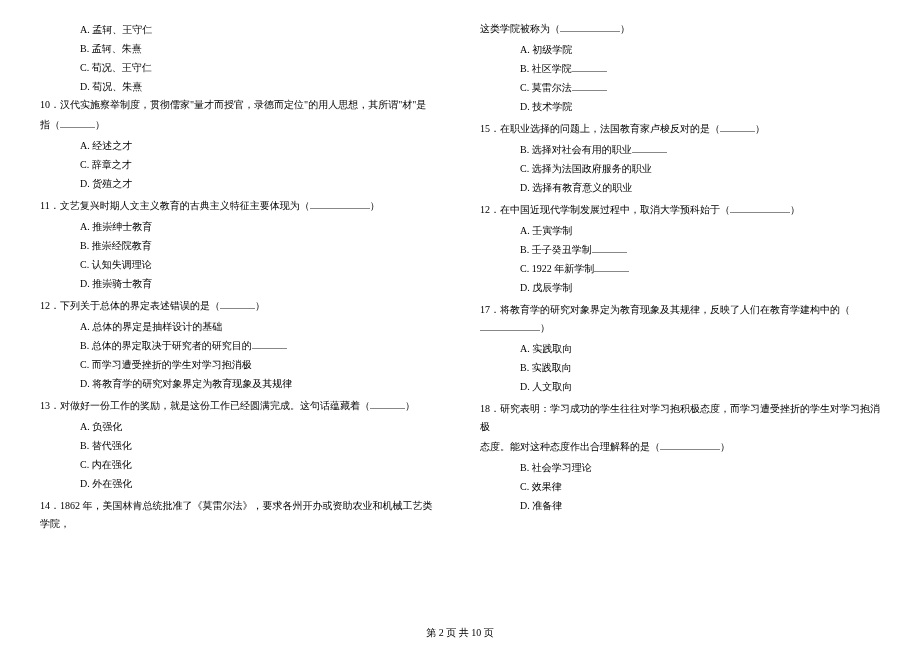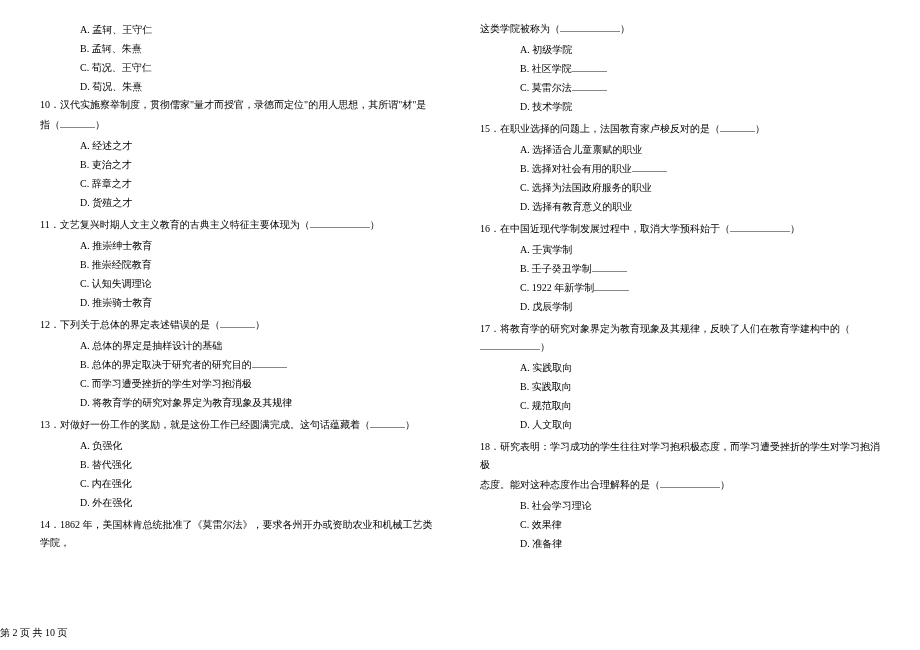--- a/index.html
+++ b/index.html
@@ -56,20 +56,21 @@
       min-width: 60px;
     }
     .paren {
       color: #000;
     }
     .footer {
       position: absolute;
       bottom: 10px;
       left: 0;
       right: 0;
+      text-align: center;
       font-size: 10px;
     }
   </style>
 </head>
 <body>
 
 <div class="page-content">
   <div class="column">
 
     <div>
@@ -80,21 +81,20 @@
     </div>
 
     <div class="question">
       <div class="question-text question-text-start">
         <span>10．汉代实施察举制度，贯彻儒家"量才而授官，录德而定位"的用人思想，其所谓"材"是</span>
       </div>
       <div class="question-text question-text-start">
         <span>指（</span><span class="blank blank-small"></span><span class="paren">）</span>
       </div>
       <div class="option">A. 经述之才</div>
-      <div class="option">B. 吏治之才</div>
       <div class="option">C. 辞章之才</div>
       <div class="option">D. 货殖之才</div>
     </div>
 
     <div class="question">
       <div class="question-text question-text-start">
         <span>11．文艺复兴时期人文主义教育的古典主义特征主要体现为（</span><span class="blank blank-medium"></span><span class="paren">）</span>
       </div>
       <div class="option">A. 推崇绅士教育</div>
       <div class="option">B. 推崇经院教育</div>
@@ -145,49 +145,47 @@
       <div class="option">
         <span>C. 莫雷尔法</span><span class="blank blank-small"></span>
       </div>
       <div class="option">D. 技术学院</div>
     </div>
 
     <div class="question">
       <div class="question-text question-text-start">
         <span>15．在职业选择的问题上，法国教育家卢梭反对的是（</span><span class="blank blank-small"></span><span class="paren">）</span>
       </div>
-      <div class="option">A. 选择适合儿童禀赋的职业</div>
       <div class="option">
         <span>B. 选择对社会有用的职业</span><span class="blank blank-small"></span>
       </div>
       <div class="option">C. 选择为法国政府服务的职业</div>
       <div class="option">D. 选择有教育意义的职业</div>
     </div>
 
     <div class="question">
       <div class="question-text question-text-start">
-        <span>16．在中国近现代学制发展过程中，取消大学预科始于（</span><span class="blank blank-medium"></span><span class="paren">）</span>
+        <span>12．在中国近现代学制发展过程中，取消大学预科始于（</span><span class="blank blank-medium"></span><span class="paren">）</span>
       </div>
       <div class="option">A. 壬寅学制</div>
       <div class="option">
         <span>B. 壬子癸丑学制</span><span class="blank blank-small"></span>
       </div>
       <div class="option">
         <span>C. 1922 年新学制</span><span class="blank blank-small"></span>
       </div>
       <div class="option">D. 戊辰学制</div>
     </div>
 
     <div class="question">
       <div class="question-text question-text-start">
         <span>17．将教育学的研究对象界定为教育现象及其规律，反映了人们在教育学建构中的（</span><span class="blank blank-medium"></span><span class="paren">）</span>
       </div>
       <div class="option">A. 实践取向</div>
       <div class="option">B. 实践取向</div>
-      <div class="option">C. 规范取向</div>
       <div class="option">D. 人文取向</div>
     </div>
 
     <div class="question">
       <div class="question-text question-text-start">
         <span>18．研究表明：学习成功的学生往往对学习抱积极态度，而学习遭受挫折的学生对学习抱消极</span>
       </div>
       <div class="question-text question-text-start">
         <span>态度。能对这种态度作出合理解释的是（</span><span class="blank blank-medium"></span><span class="paren">）</span>
       </div>

